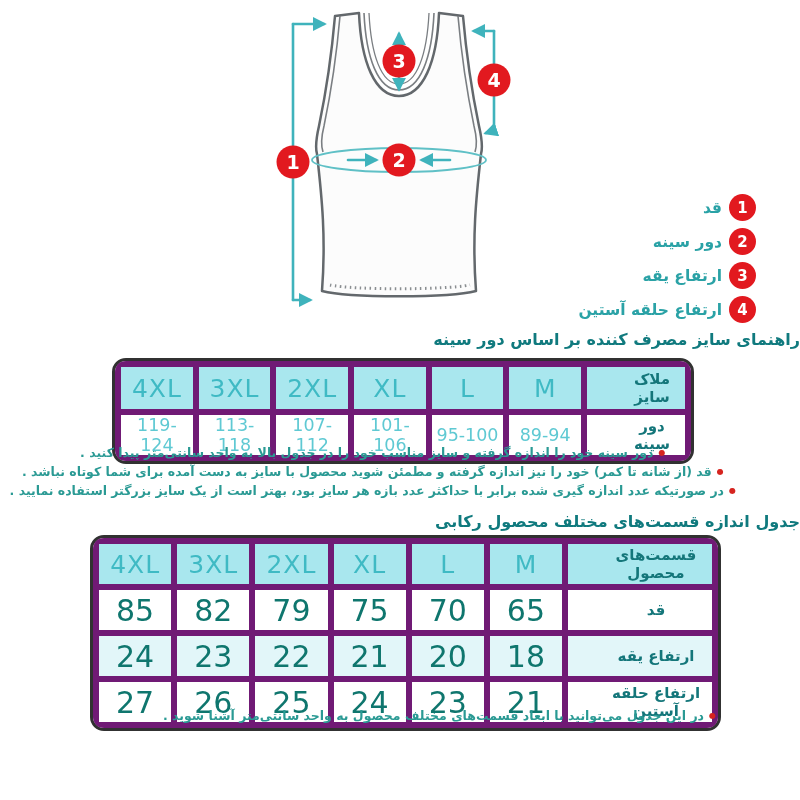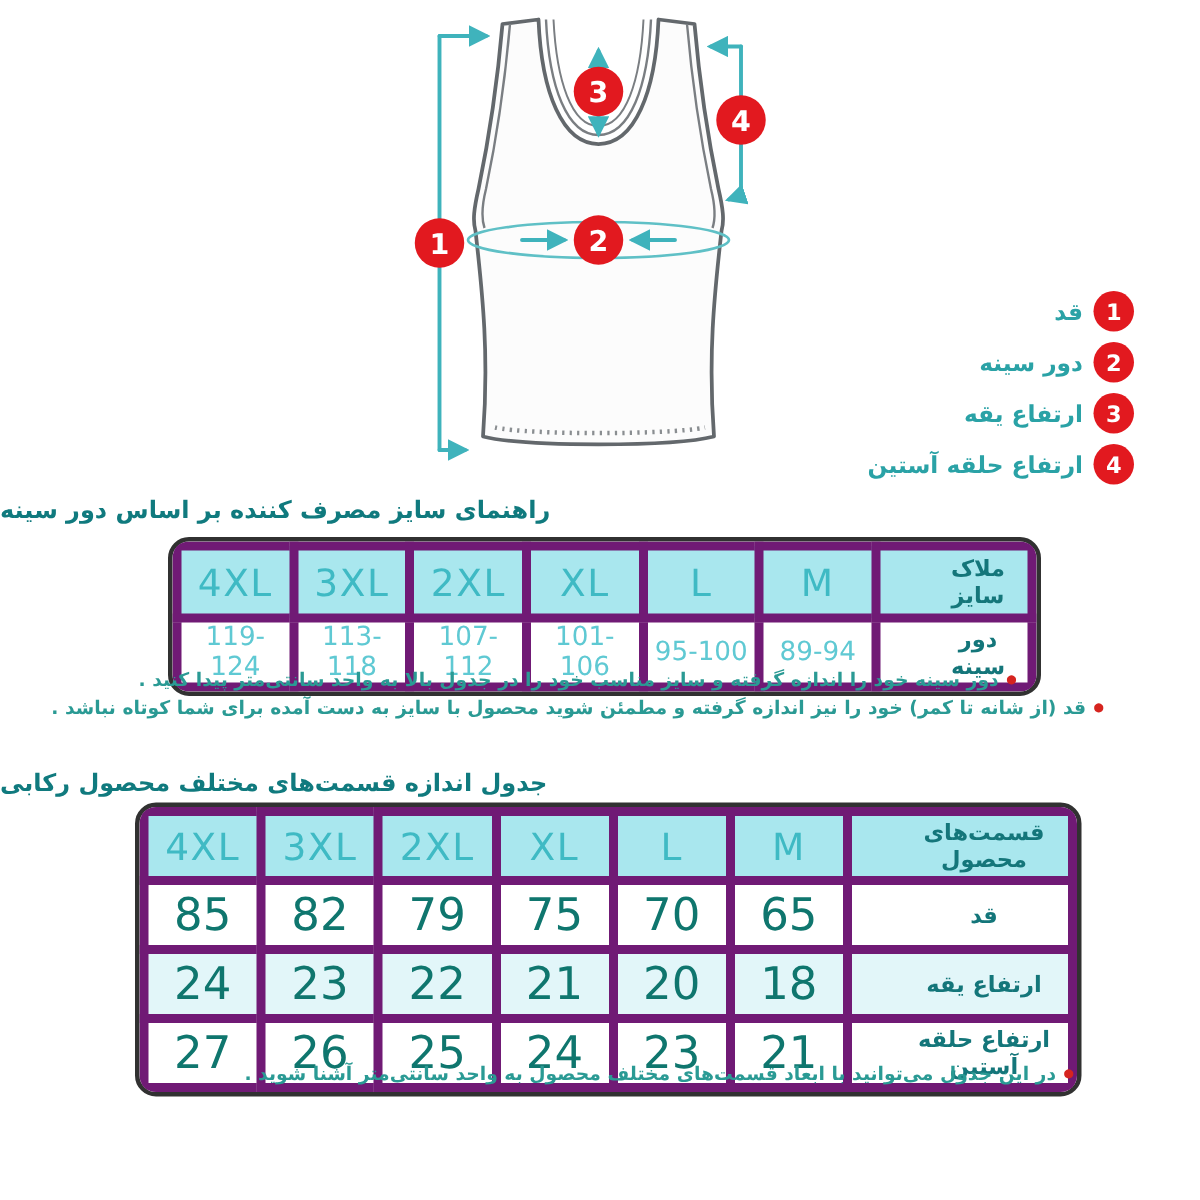--- a/index.html
+++ b/index.html
@@ -9,21 +9,21 @@
   }
   
   .diagram{position:absolute;left:248px;top:0;width:320px;height:318px;}
   
   .legend{position:absolute;top:194px;right:44px;direction:rtl;display:flex;flex-direction:column;gap:7px;}
   .legend-item{display:flex;align-items:center;gap:7px;}
   .badge{width:27px;height:27px;border-radius:50%;background:#e2191f;color:#fff;
          font-weight:700;font-size:15px;display:flex;align-items:center;justify-content:center;flex:0 0 27px;}
   .legend-label{color:#2aa2a6;font-weight:700;font-size:15.5px;white-space:nowrap;}
   
-  .section-title{position:absolute;left:0;width:100%;text-align:left;color:#107a7e;
+  .section-title{position:absolute;left:0;width:100%;text-align:right;color:#107a7e;
                  font-weight:700;font-size:16px;direction:rtl;}
   #title1{top:330px;}
   #title2{top:512px;}
   
   .tbl-wrap{position:absolute;border:3px solid #313131;border-radius:14px;overflow:hidden;background:#fff;}
   #t1wrap{left:112px;top:358px;width:576px;}
   #t2wrap{left:90px;top:535px;width:625px;}
   table{width:100%;border-collapse:collapse;direction:rtl;table-layout:fixed;}
   th,td{border:6px solid #701a75;text-align:center;vertical-align:middle;padding:0;background:#fff;}
   .hd{background:#a9e7ee;}
@@ -162,20 +162,21 @@
         <td class="range">113-118</td>
         <td class="range">119-124</td>
       </tr>
     </tbody>
       </table>
   </div>
 
   <div class="notes">
     <div class="note-line">دور سینه خود را اندازه گرفته و سایز مناسب خود را در جدول بالا به واحد سانتی‌متر پیدا کنید .</div>
     <div class="note-line">قد (از شانه تا کمر) خود را نیز اندازه گرفته و مطمئن شوید محصول با سایز به دست آمده برای شما کوتاه نباشد .</div>
+    <div class="note-line">در صورتیکه عدد اندازه گیری شده برابر با حداکثر عدد بازه هر سایز بود، بهتر است از یک سایز بزرگتر استفاده نمایید .</div>
   </div>
 
   <div class="section-title" id="title2">جدول اندازه قسمت‌های مختلف محصول رکابی</div>
 
   <div class="tbl-wrap" id="t2wrap">
     <table id="t2">
       <colgroup>
           <col style="width:150px">
           <col>
           <col>

